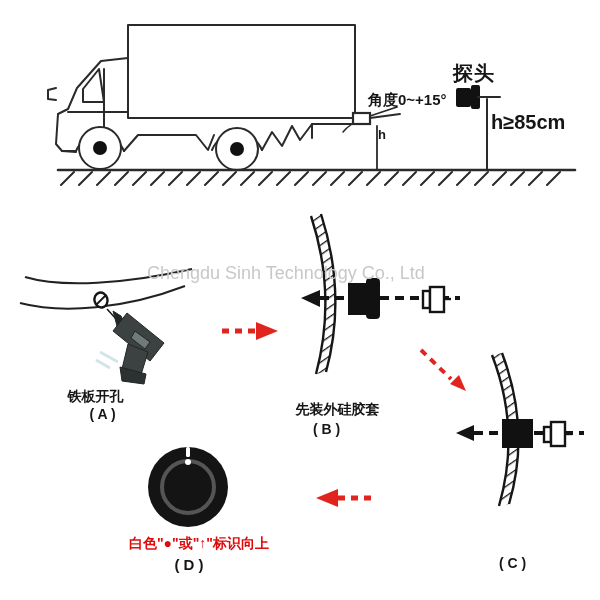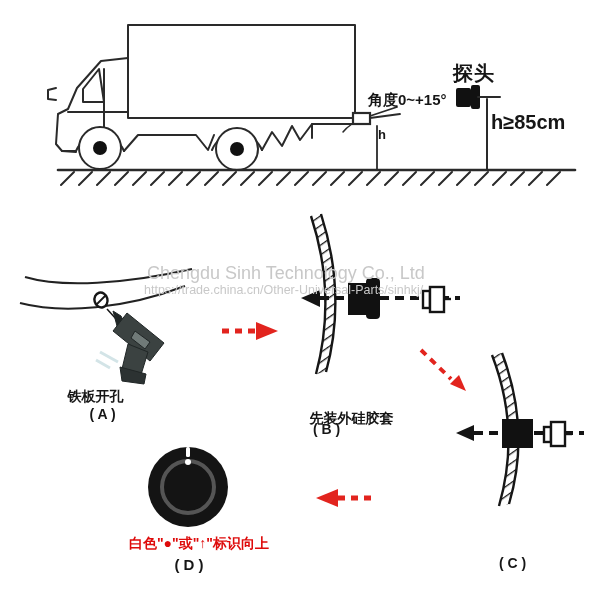--- a/index.html
+++ b/index.html
@@ -11,21 +11,21 @@
   .t-probe{left:453px;top:62px;font-size:20px;letter-spacing:1px;}
   .t-h85{left:491px;top:111px;font-size:20px;}
   .t-h{left:378px;top:128px;font-size:13px;}
   .wm{position:absolute;color:#c8c8c8;font-weight:normal;white-space:nowrap;line-height:1.1;}
   .wm1{left:147px;top:256px;font-size:18px;margin-top:8px;}
   .wm2{left:144px;top:284px;font-size:12.5px;}
   .cap{position:absolute;text-align:center;font-weight:bold;color:#161616;
        white-space:nowrap;font-size:14px;line-height:1.1;}
   .capA{left:38px;top:389px;width:115px;}
   .tagA{left:45px;top:407px;width:115px;}
-  .capB{left:294px;top:402px;width:115px;margin-top:9px;}
+  .capB{left:280px;top:402px;width:115px;}
   .tagB{left:269px;top:422px;width:115px;}
   .capC{left:454px;top:537px;width:115px;}
   .tagC{left:455px;top:556px;width:115px;}
   .capD{left:109px;top:536px;width:180px;color:#de0b0b;}
   .tagD{left:104px;top:557px;width:170px;font-size:15px;}
 </style>
 </head>
 <body>
 
 <div class="canvas">
@@ -148,21 +148,20 @@
       <circle cx="188" cy="462" r="3" fill="#fff"></circle>
     </g>
   </svg>
 
   <div class="txt t-angle">角度0~+15°</div>
   <div class="txt t-probe">探头</div>
   <div class="txt t-h85">h≥85cm</div>
   <div class="txt t-h">h</div>
 
   <div class="wm wm1">Chengdu Sinh Technology Co., Ltd</div>
-  <div class="wm wm2">https://trade.china.cn/Other-Universal-Parts/sinhkj/</div>
 
   <div class="cap capA">铁板开孔</div>
   <div class="cap tagA">( A )</div>
   <div class="cap capB">先装外硅胶套</div>
   <div class="cap tagB">( B )</div>
   <div class="cap tagC">( C )</div>
   <div class="cap capD">白色"●"或"↑"标识向上</div>
   <div class="cap tagD">( D )</div>
 
 </div>

